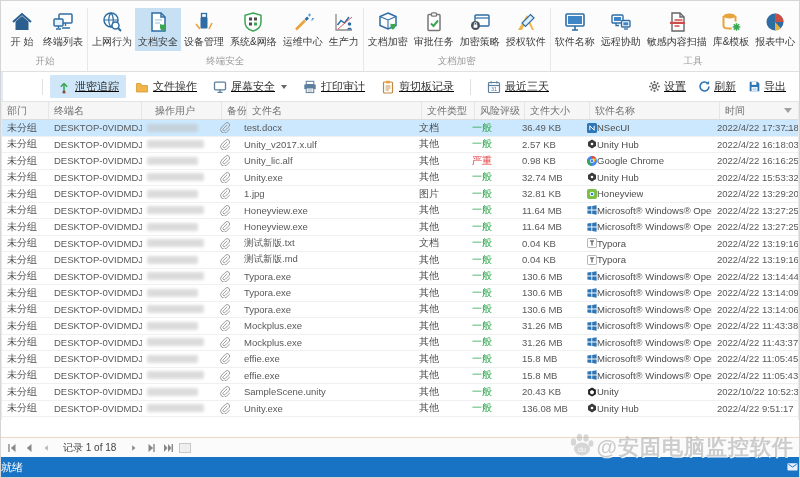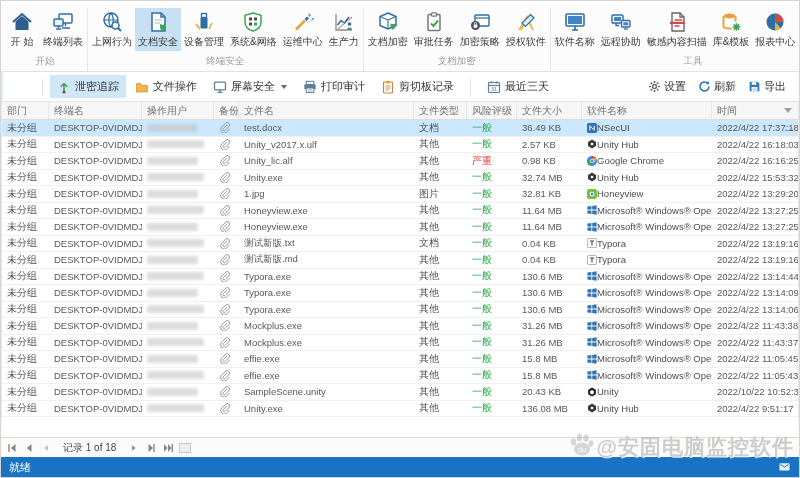--- a/index.html
+++ b/index.html
@@ -13,21 +13,21 @@
   .rgroup { display:flex; flex-direction:column; border-right:1px solid #e7e7e7; padding:0 1px; }
   .ritems { display:flex; align-items:flex-start; flex:1; }
   .ritem { display:flex; flex-direction:column; align-items:center; gap:2px; padding:3px 3px 2px; min-width:36px; cursor:pointer; }
   .ritem.selected { background:#c7e0f4; }
   .ricon { width:22px; height:22px; }
   .ricon svg { width:22px; height:22px; display:block; }
   .rlabel { font-size:10px; color:#3a3a3a; }
   .glabel { font-size:9.5px; color:#9a9a9a; text-align:center; padding:1px 0 3px; }
 
   
-  .toolbar { height:30px; display:flex; align-items:center; background:#fff; border-bottom:1px solid #e4e4e4; padding:0 8px 0 10px; border-left:2px solid #dcebf7; }
+  .toolbar { height:30px; display:flex; align-items:center; background:#fff; border-bottom:1px solid #e4e4e4; padding:0 8px 0 10px; border-left:2px solid #dcebf7;text-decoration:underline; }
   .backbtn { width:22px; height:20px; display:flex; align-items:center; justify-content:center; cursor:pointer; }
   .tsep { width:1px; height:16px; background:#e0e0e0; margin:0 7px; }
   .tbtn { display:flex; align-items:center; gap:4px; padding:4px 7px; font-size:11px; color:#333; cursor:pointer; border-radius:1px; }
   .tbtn.selected { background:#cfe7f9; }
   .tbtn svg { width:14px; height:14px; display:block; }
   .caret { width:0; height:0; border-left:3.5px solid transparent; border-right:3.5px solid transparent; border-top:4px solid #666; margin-left:2px; }
   .tb-right { margin-left:auto; display:flex; align-items:center; gap:2px; }
   .tb-right .tbtn { padding:3px 5px; gap:3px; }
   .tb-right .tbtn svg { width:13px; height:13px; }
 
@@ -51,21 +51,21 @@
   .filtercaret { margin-left:auto; margin-right:6px; width:0; height:0; border-left:4px solid transparent; border-right:4px solid transparent; border-top:5px solid #a0a0a0; }
 
   
   .pager { position:absolute; left:0; right:0; bottom:20px; height:20px; background:#fbfbfb; border-top:1px solid #ecd9c3; display:flex; align-items:center; padding-left:3px; gap:2px; }
   .pgbtn { width:15px; height:15px; display:flex; align-items:center; justify-content:center; cursor:pointer; }
   .pgbtn svg { width:10px; height:10px; display:block; }
   .pglabel { font-size:10px; color:#444; margin:0 8px; }
   .pgbox { width:12px; height:10px; background:#efefef; border:1px solid #c8c8c8; margin-left:2px; cursor:pointer; }
 
   
-  .statusbar { position:absolute; left:0; right:0; bottom:0; height:20px; background:#1873c5; color:#fff; display:flex; align-items:center; padding:0 8px; font-size:11px; }
+  .statusbar { position:absolute; left:0; right:0; bottom:0; height:20px; background:#1873c5; color:#fff; display:flex; align-items:center; padding:0 0; font-size:11px; }
   .sbicon { margin-left:auto; }
   .sbicon svg { width:13px; height:11px; display:block; }
 
   
   .watermark { position:absolute; right:5px; bottom:15px; display:flex; align-items:center; gap:2px; pointer-events:none; z-index:5; }
   .watermark .wmtext { font-size:21px; font-weight:bold; color:rgba(150,150,150,.48); text-shadow:1px 1px 0 rgba(255,255,255,.85); letter-spacing:1px; }
   .watermark svg { width:26px; height:26px; opacity:.55; }
 </style>
 </head>
 <body>
@@ -391,21 +391,21 @@
   </div>
 
   <div class="table">
     <div class="thead" id="thead">
         <div class="th" style="width: 47px;">
           <span>部门</span>
         </div>
         <div class="th" style="width: 93px;">
           <span>终端名</span>
         </div>
-        <div class="th" style="width: 72px;">
+        <div class="th" style="width: 72px; margin-left: 8px;">
           <span>操作用户</span>
         </div>
         <div class="th" style="width: 25px;">
           <span>备份</span>
         </div>
         <div class="th" style="width: 175px;">
           <span>文件名</span>
         </div>
         <div class="th" style="width: 53px;">
           <span>文件类型</span>

